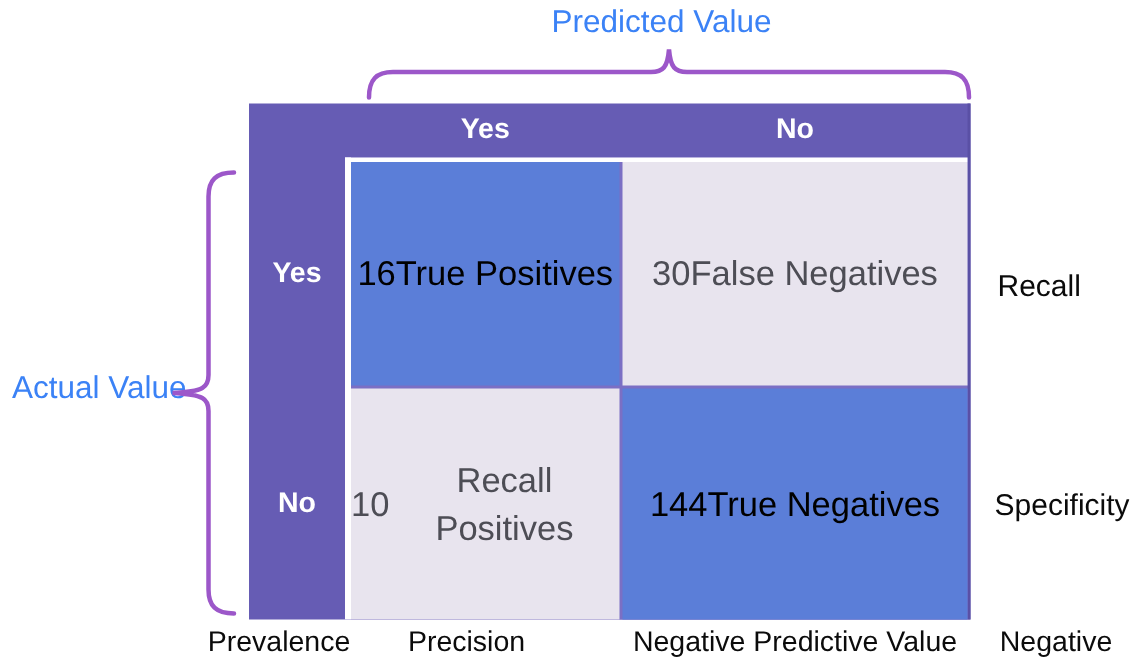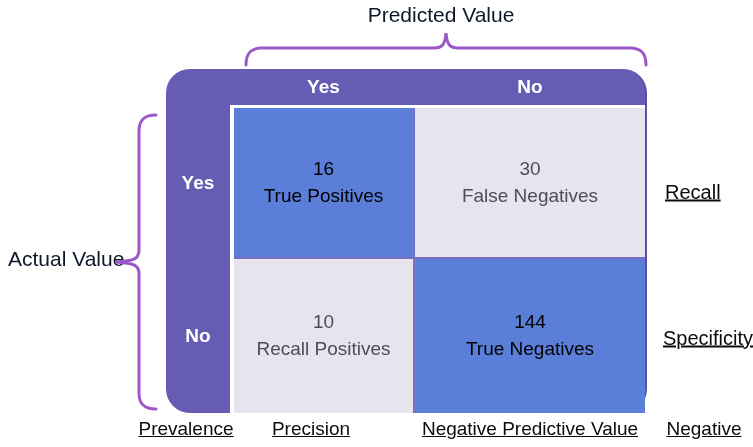--- a/index.html
+++ b/index.html
@@ -19,38 +19,37 @@
   }
   .stage{
     position:relative;
     width:753px;height:447px;
     background:#fff;
     overflow:hidden;
   }
   .axis-label{
     position:absolute;
     font-size:21px;
-    color:#0f172a;
+    color:#3b82f6;
     white-space:nowrap;
   }
   #predicted-label{ left:441px; top:3px; transform:translateX(-50%); }
   #actual-label{ left:8px; top:259px; transform:translateY(-50%); }
 
   .brace{ position:absolute; }
   #top-brace{ left:244px; top:30px; }
   #left-brace{ left:112px; top:112px; }
 
   .matrix{
     position:absolute;
     left:166px; top:69px;
     width:481px; height:344px;
     background:var(--header-purple);
     border-right:2px solid var(--edge);
     box-sizing:border-box;
-    border-radius:24px;
   }
   .col-header{
     position:absolute; top:0; height:36px;
     display:flex; align-items:center; justify-content:center;
     color:#fff; font-weight:bold; font-size:19px;
   }
   #col-header-yes{ left:68px; width:179px; }
   #col-header-no{ left:249px; width:230px; }
   .row-header{
     position:absolute; left:0; width:64px;
@@ -67,34 +66,33 @@
     border-left:4px solid #fff;
     border-top:3px solid #fff;
     display:grid;
     grid-template-columns:179px 230px;
     grid-template-rows:149px 154px;
     gap:2px;
     background:var(--divider);
     box-sizing:content-box;
   }
   .cell{
-    display:flex; flex-direction:column;
+    display:flex; flex-direction:row;
     align-items:center; justify-content:center;
-    font-size:19px; line-height:1.4;
+    font-size:23px; line-height:1.4;
     text-align:center;
   }
   .cell.blue{ background:var(--cell-blue); color:#000; }
   .cell.gray{ background:var(--cell-gray); color:var(--muted-text); }
 
   .metric{
     position:absolute;
     font-size:20px;
     color:#0b0b0b;
     white-space:nowrap;
-    text-decoration:underline;
   }
   #recall-label{ left:665px; top:192px; transform:translateY(-50%); }
   #specificity-label{ left:663px; top:338px; transform:translateY(-50%); }
   .bottom-metric{ top:418px; transform:translateX(-50%); font-size:19px; }
   #prevalence-label{ left:186px; }
   #precision-label{ left:311px;text-align:center; }
   #npv-label{ left:530px; }
   #accuracy-label{ left:704px; }
 </style>
 </head>

